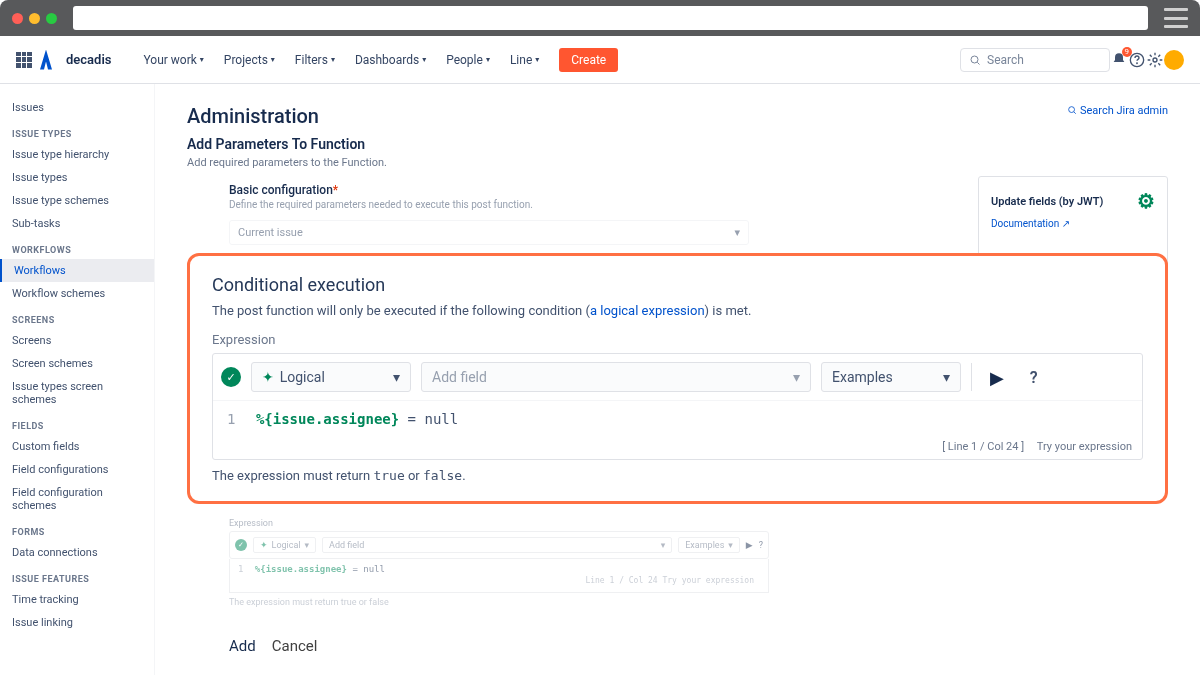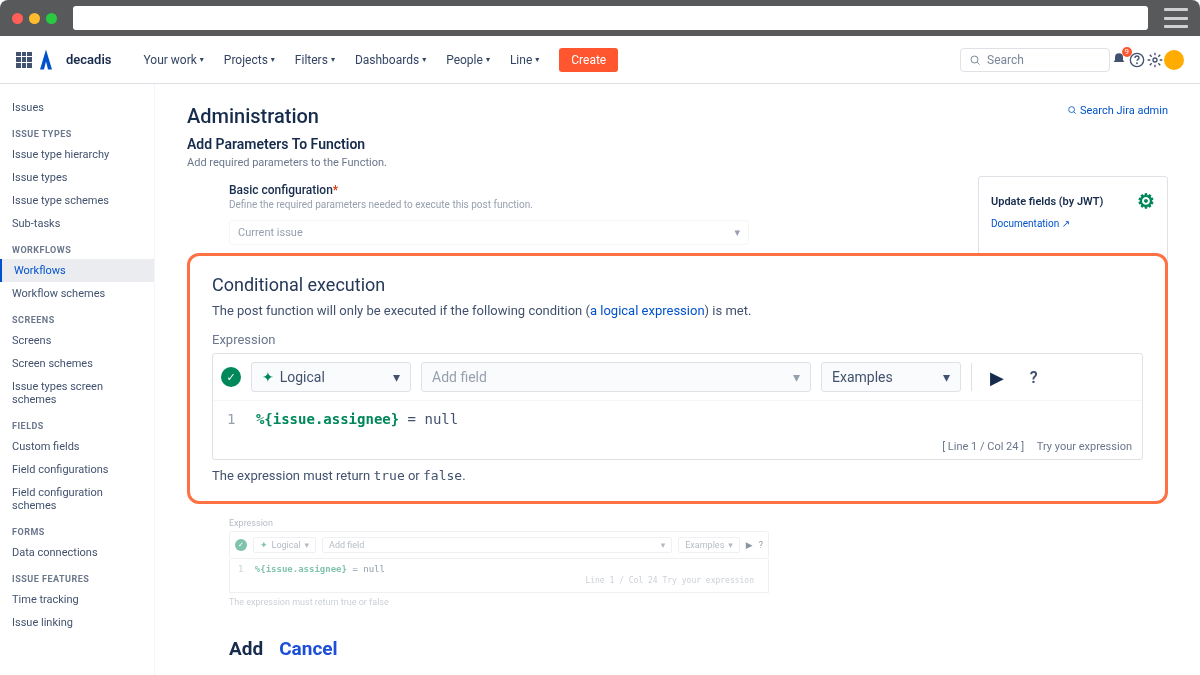--- a/index.html
+++ b/index.html
@@ -79,23 +79,23 @@
 .mini-status { text-align: right; font-size: 8px; color: #97a0af; padding: 2px 6px; }
 .mini-hint { font-size: 9px; color: #97a0af; margin: 4px 0 0; }
 
 .right-panel { position: absolute; right: 32px; top: 92px; width: 190px; border: 1px solid #dfe1e6; border-radius: 3px; padding: 12px; font-size: 11px; }
 .rp-title { font-weight: 600; margin-bottom: 4px; display: flex; justify-content: space-between; align-items: center; }
 .rp-gear { color: #00875a; font-size: 20px; }
 .rp-link { color: #0052cc; font-size: 10px; cursor: pointer; }
 .rp-list { margin: 220px 0 0; font-size: 10px; color: #0052cc; list-style: disc; padding-left: 16px; line-height: 1.6; }
 .rp-list li { cursor: pointer; }
 
-.form-actions { margin: 30px 0 2px 42px; display: flex; gap: 16px; font-size: 19px; font-weight: bold; }
+.form-actions { margin: 30px 0 2px 42px; display: flex; gap: 16px; font-size: 15px; }
 .btn-add { color: #172b4d; cursor: pointer; }
-.btn-cancel { color: #1d4ed8; cursor: pointer; }
+.btn-cancel { color: #404040; cursor: pointer; }
 </style>
 </head>
 <body>
 
 <div class="browser-chrome">
   <div class="traffic-lights">
     <div class="traffic-light tl-red"></div>
     <div class="traffic-light tl-yellow"></div>
     <div class="traffic-light tl-green"></div>
   </div>

